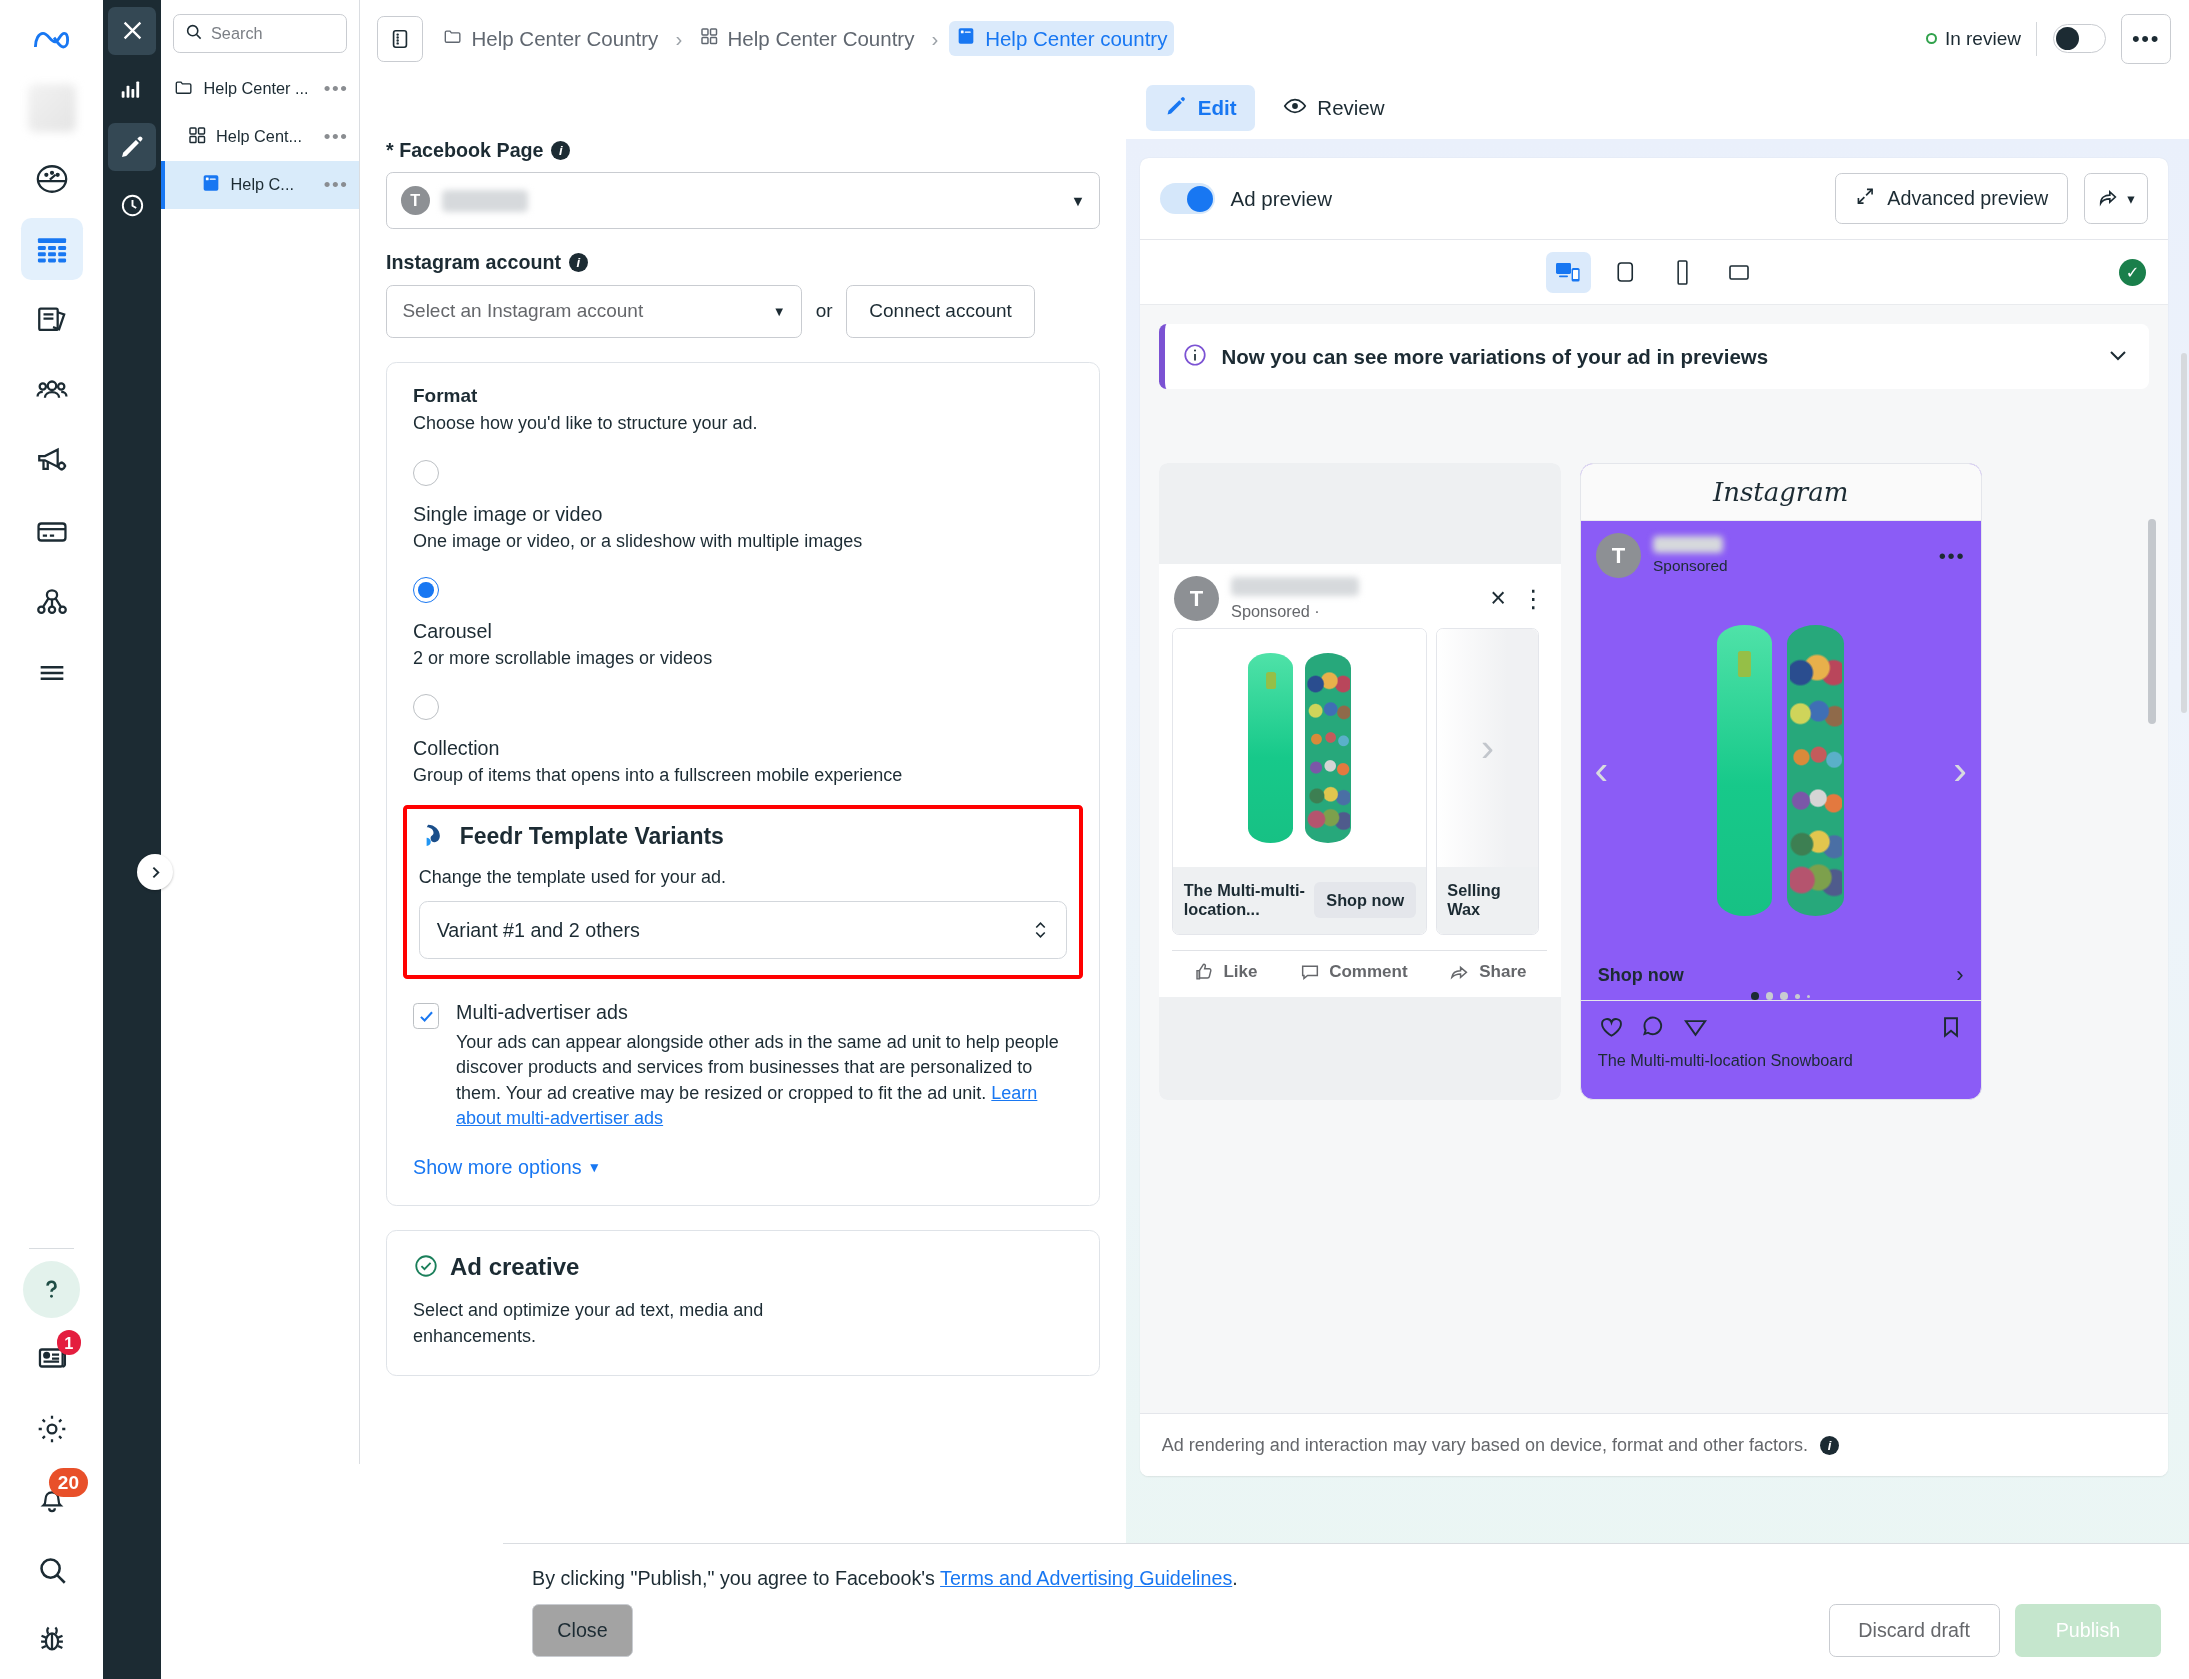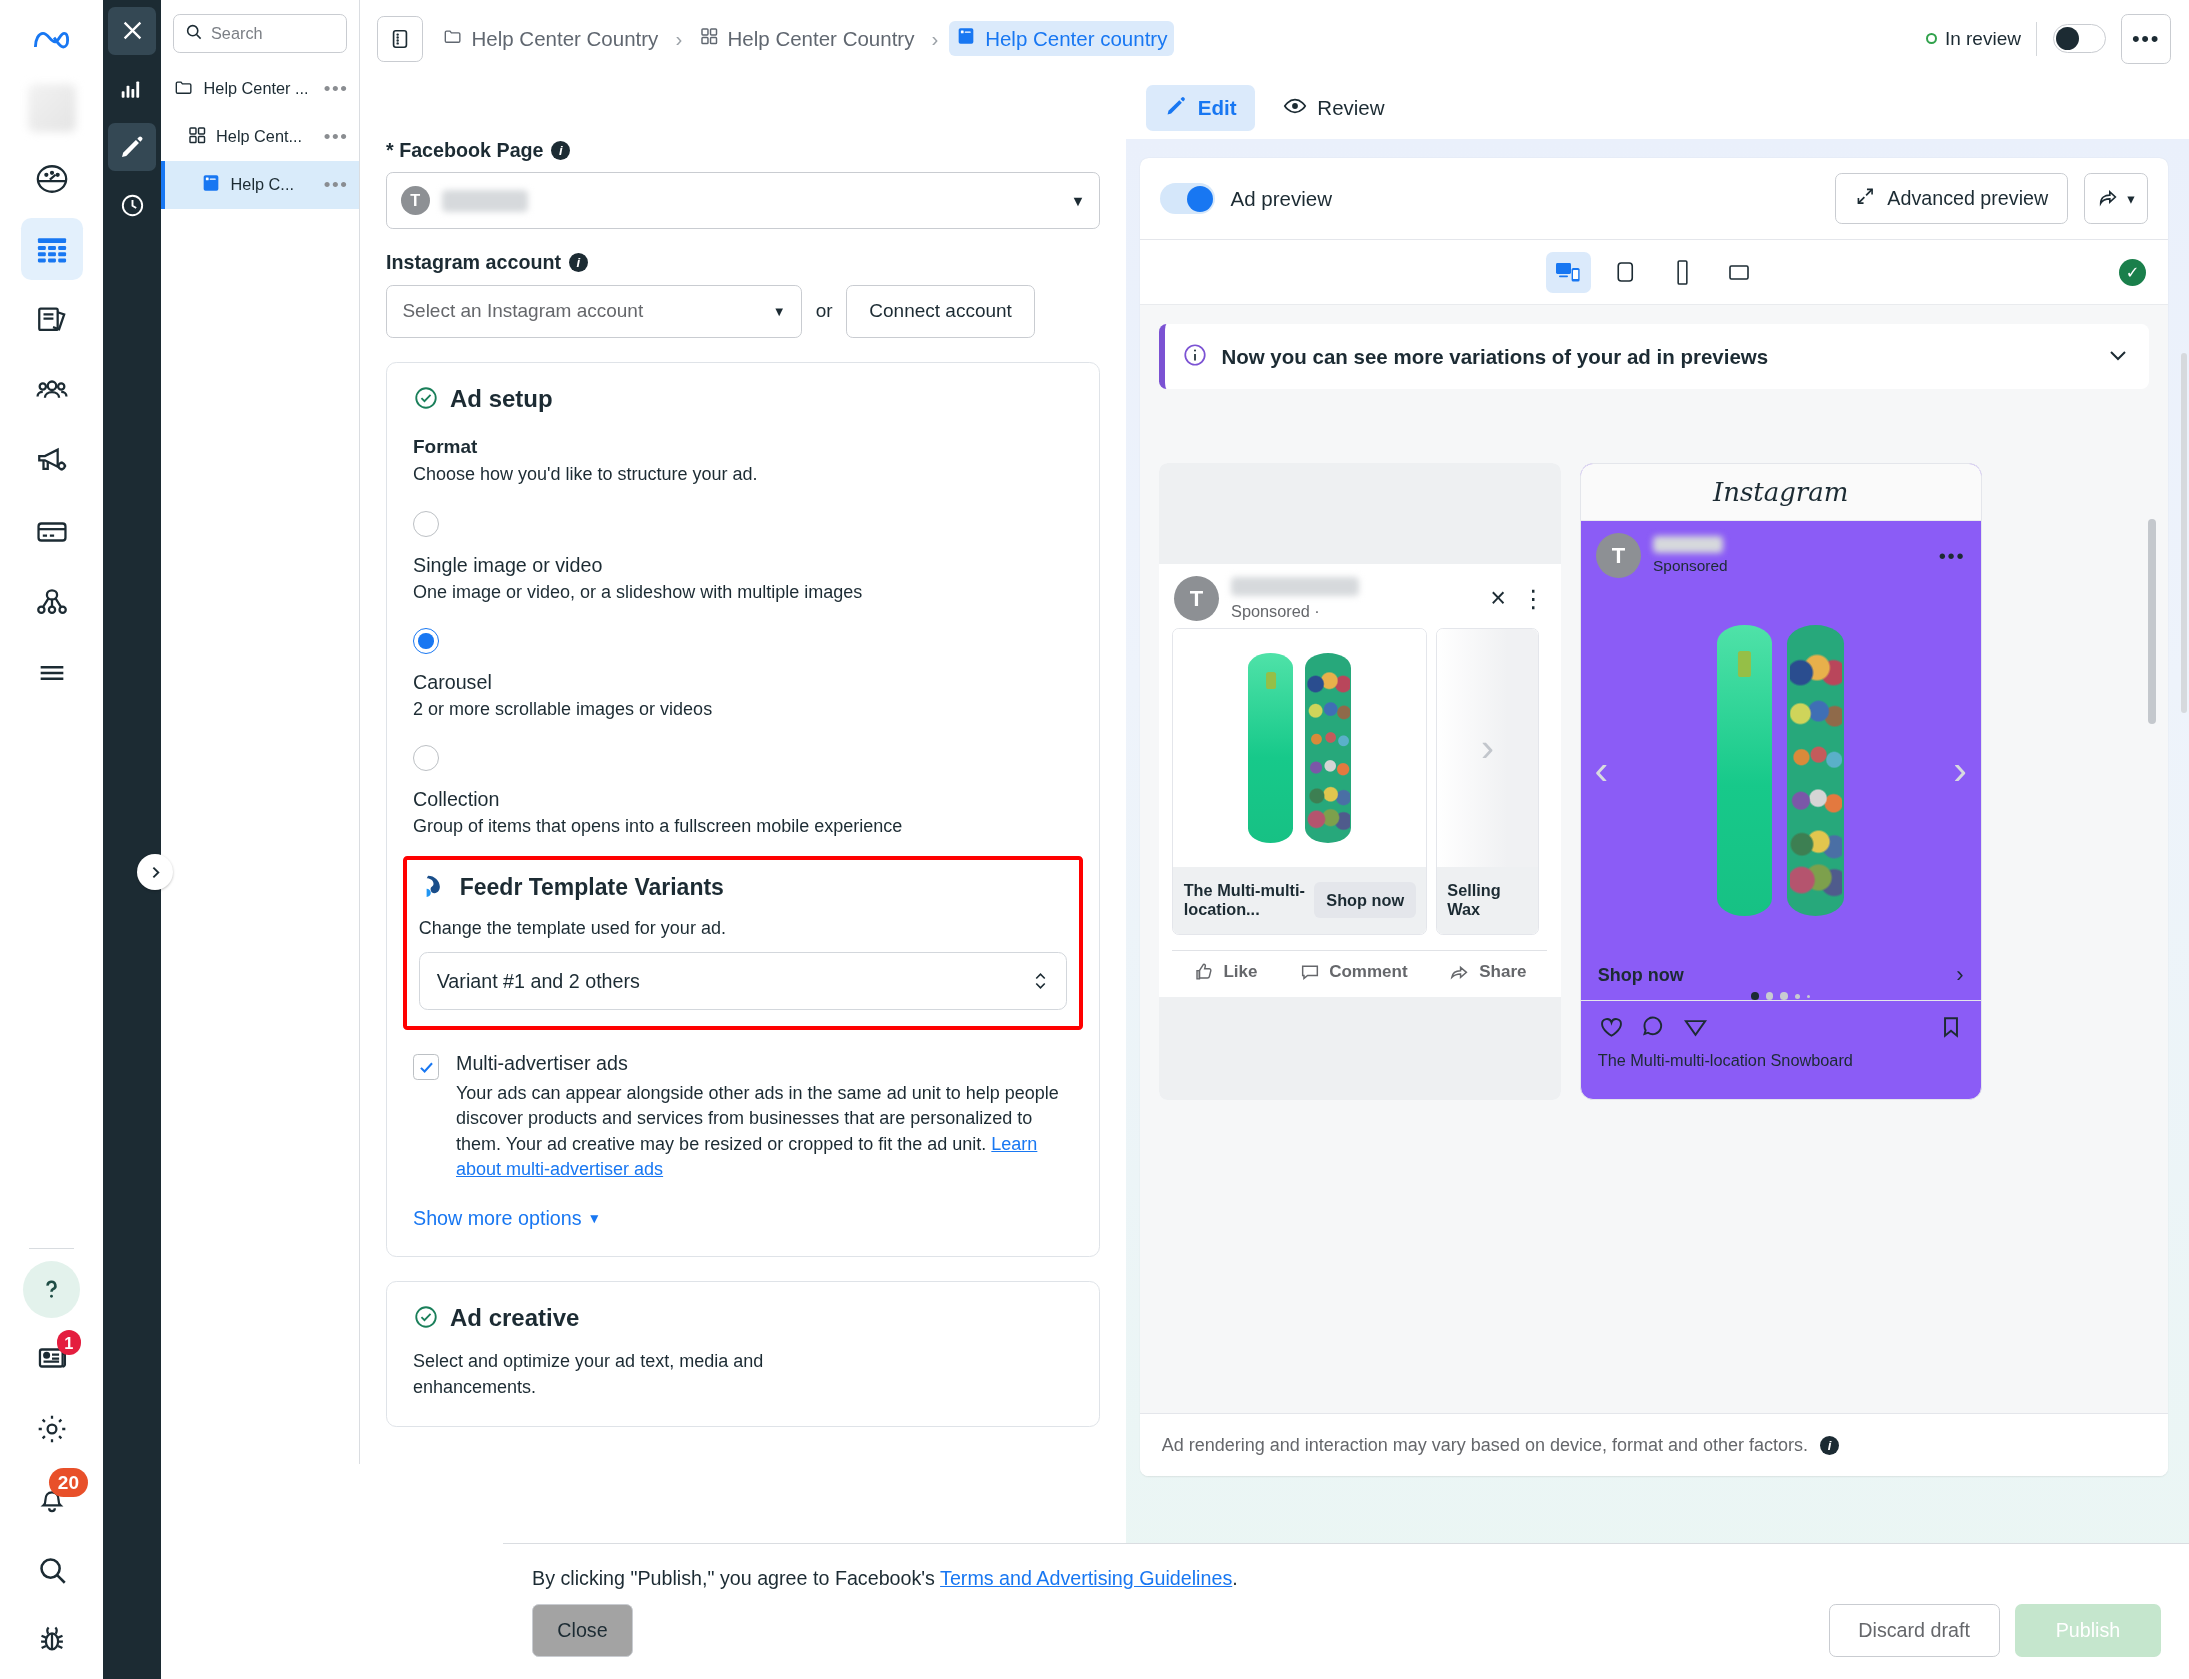--- a/index.html
+++ b/index.html
@@ -711,29 +711,20 @@
       <div id="ig-row" style="margin-top:0">
         <div id="ig-select">
           <span>Select an Instagram account</span>
           <span class="caret-dn" style="font-size:13px">▼</span>
         </div>
         <span id="or-txt">or</span>
         <div id="connect-btn">Connect account</div>
       </div>
 
       <div class="card">
-        <div class="card-head">
-          <span class="check-circle">
-            <svg width="26" height="26" viewBox="0 0 24 24" fill="none" stroke="currentColor" stroke-width="1.7">
-              <circle cx="12" cy="12" r="9"></circle>
-                <path d="M7.8 12.2l2.8 2.8 5.6-5.8"></path>
-            </svg>
-          </span>
-          <span class="card-title">Ad setup</span>
-        </div>
 
         <div class="sub-head">Format</div>
         <div class="sub-text">Choose how you'd like to structure your ad.</div>
 
         <div class="radio-item">
           <span class="radio"></span>
           <div>
             <div class="radio-title">Single image or video</div>
             <div class="radio-desc">One image or video, or a slideshow with multiple images</div>
           </div>

